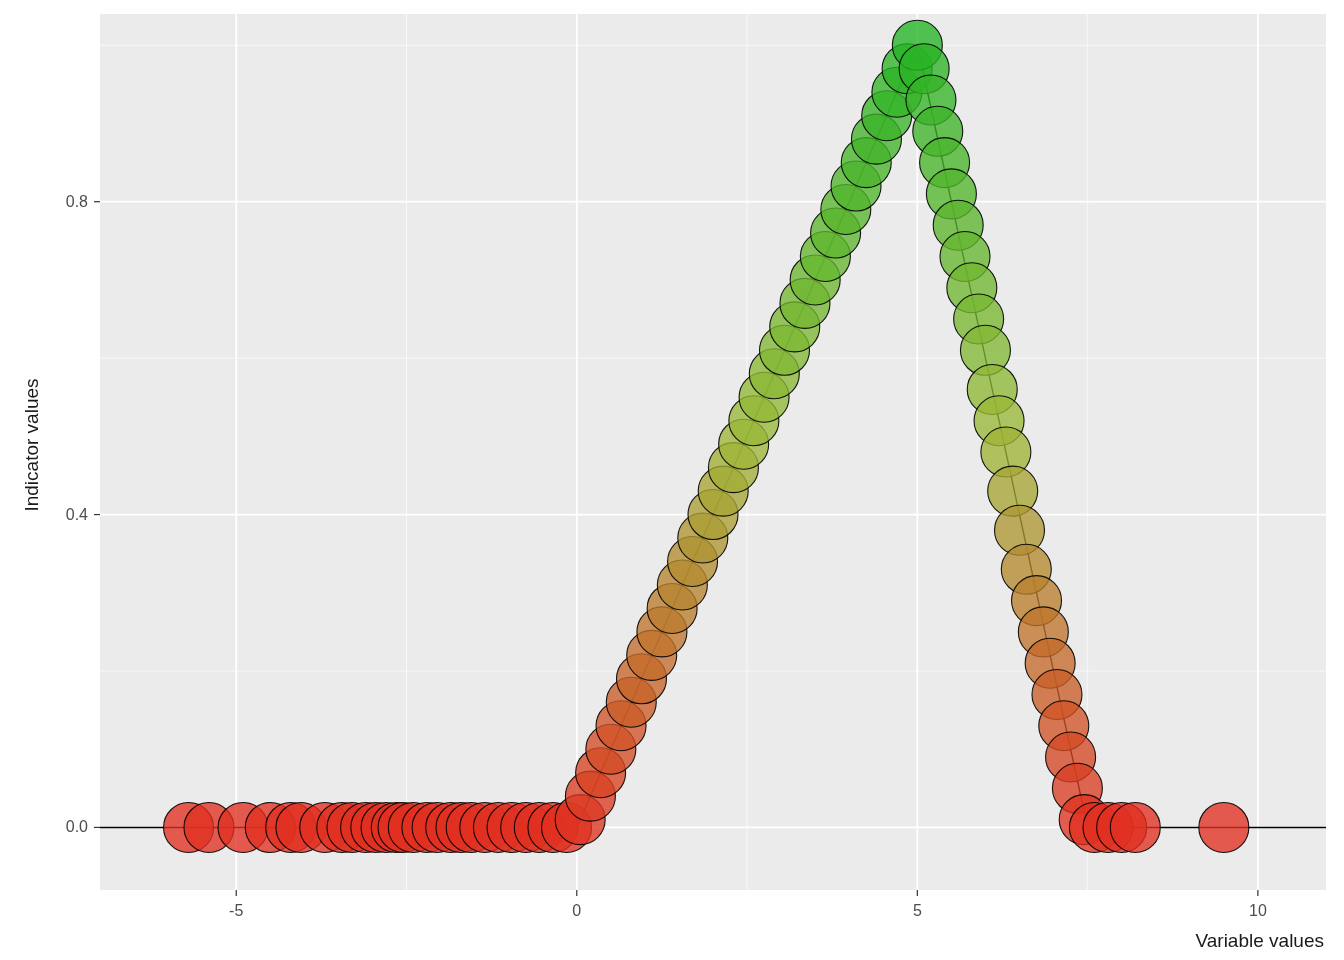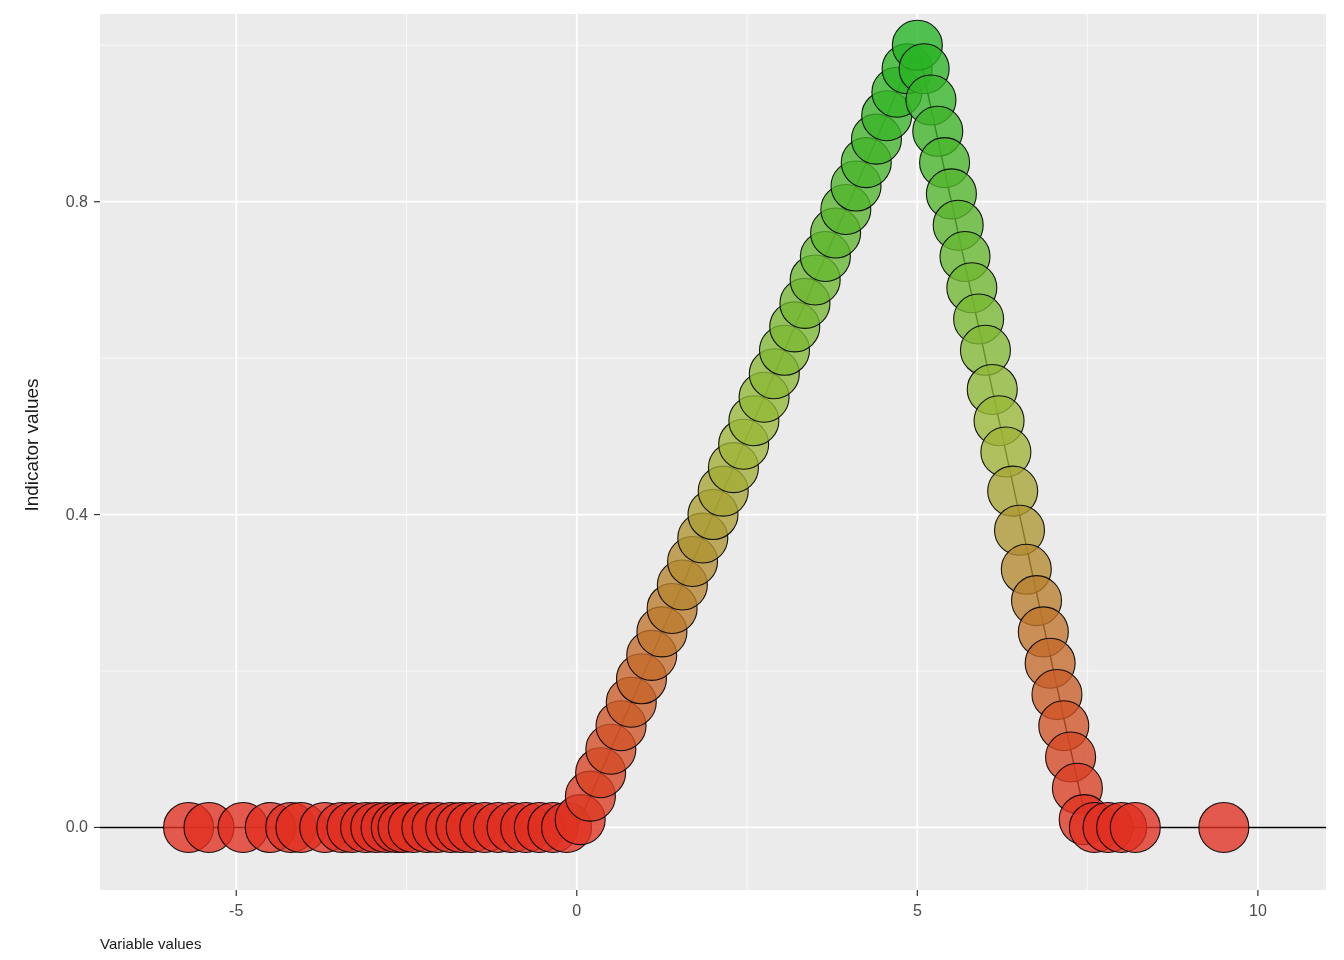--- a/index.html
+++ b/index.html
@@ -32,22 +32,22 @@
     transform: rotate(-90deg);
     white-space: nowrap;
     font-size: 19px;
     color: #1a1a1a;
   }
   .xlabel {
     position: absolute;
     bottom: 8px;
     left: 100px;
     right: 20px;
-    text-align: left;
-    font-size: 15px;
+    text-align: right;
+    font-size: 19px;
     color: #1a1a1a;
   }
   svg {
     position: absolute;
     left: 0;
     top: 0;
   }
   .panel-bg {
     fill: #EBEBEB;
   }

